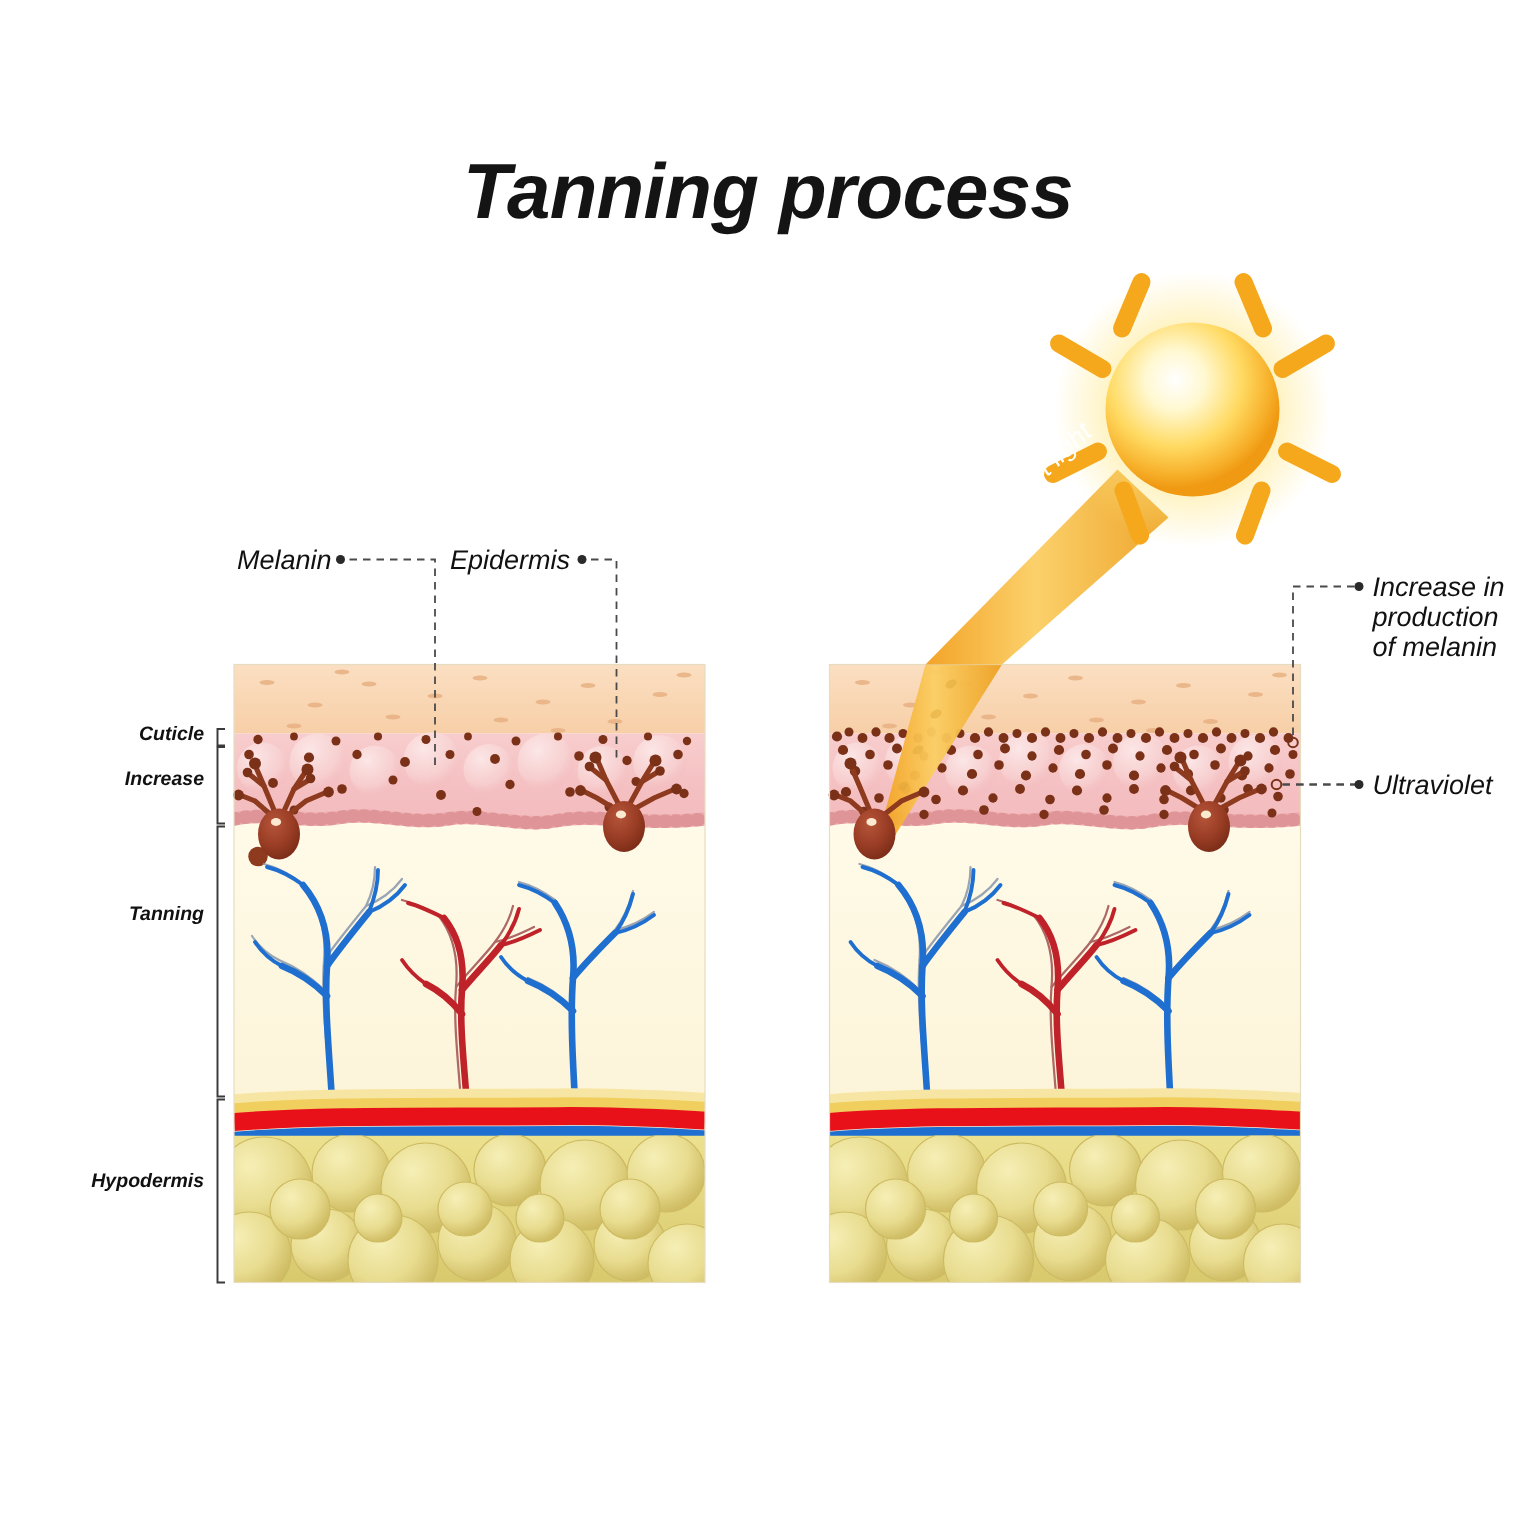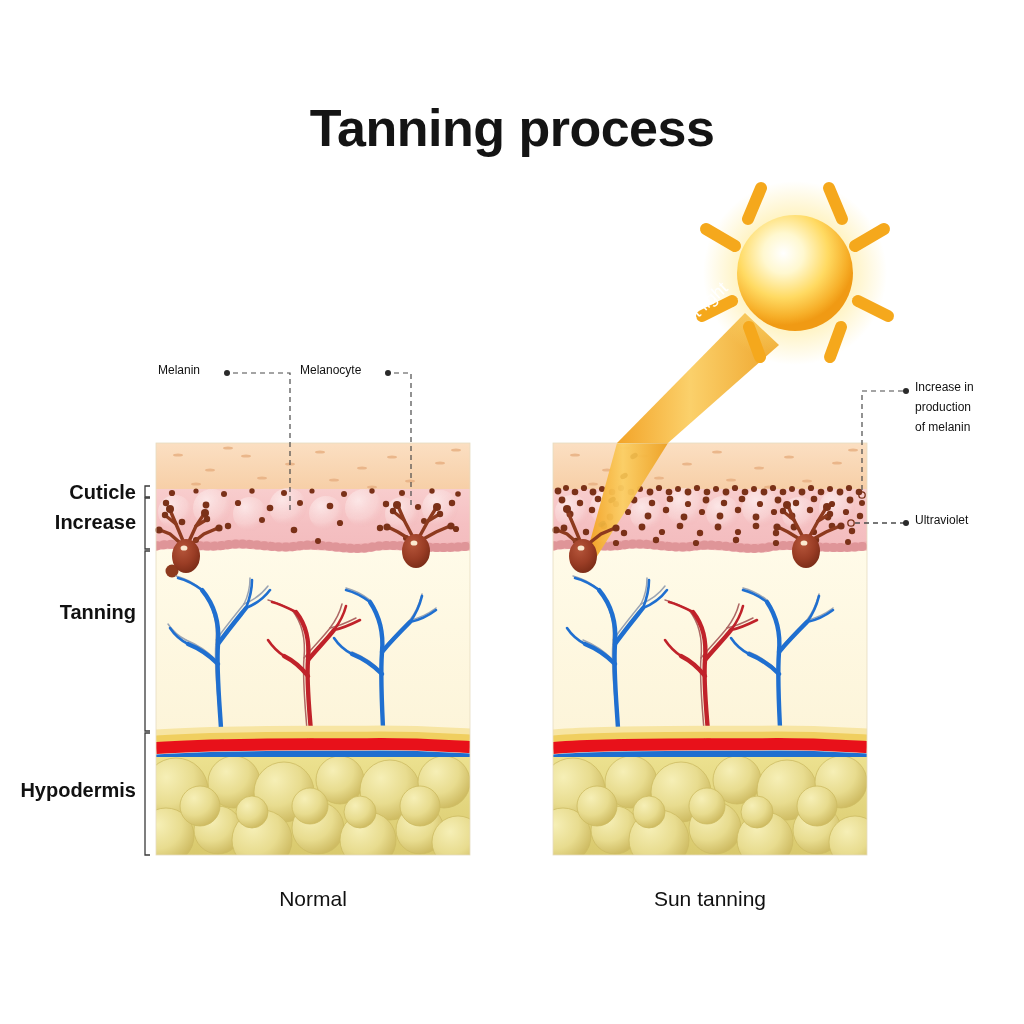--- a/index.html
+++ b/index.html
@@ -3,41 +3,41 @@
 <meta charset="utf-8">
 <style>
   html,body{margin:0;padding:0;}
   body{
     width:1024px;height:1024px;
     background:#ffffff;
     font-family:"Liberation Sans", sans-serif;
     overflow:hidden;
     position:relative;
   }
-  #stage{position:absolute;left:0;top:0;width:1024px;height:1024px;}
+  #stage{position:absolute;left:0;top:0;width:1024px;height:1024px;font-style:italic;}
   .title{
     position:absolute;
     left:0;top:98px;width:1024px;
     text-align:center;
     font-size:52px;
     font-weight:bold;
     color:#141414;
     letter-spacing:-0.5px;
   }
   .layerlabel{
     position:absolute;
     text-align:center;
-    font-size:20px;
+    font-size:13px;
     font-weight:bold;
     color:#111111;
     white-space:nowrap;
   }
   .calloutlabel{
     position:absolute;
-    font-size:12px;
+    font-size:18px;
     color:#111111;
     white-space:nowrap;
   }
   .calloutlabel.multiline{white-space:normal;width:125px;line-height:1.12;}
   .caption{
     position:absolute;
     font-size:21px;
     color:#111111;
     text-align:center;
     white-space:nowrap;
@@ -666,28 +666,26 @@
     <circle cx="851" cy="523" r="3.2" fill="none" stroke="#7a3118" stroke-width="1.3"></circle>
     <circle cx="862" cy="495" r="3.2" fill="none" stroke="#7a3118" stroke-width="1.3"></circle>
   </svg>
 
   <div class="layerlabel" style="right:888px;top:481px;">Cuticle</div>
   <div class="layerlabel" style="right:888px;top:511px;">Increase</div>
   <div class="layerlabel" style="right:888px;top:601px;">Tanning</div>
   <div class="layerlabel" style="right:888px;top:779px;">Hypodermis</div>
 
   <div class="calloutlabel" style="left:158px;top:363px;">Melanin</div>
-  <div class="calloutlabel" style="left:300px;top:363px;">Melanocyte</div>
+  <div class="calloutlabel" style="left:300px;top:363px;">Epidermis</div>
 
   <div class="calloutlabel multiline" style="left:915px;top:381px;">Increase in</div>
   <div class="calloutlabel multiline" style="left:915px;top:401px;">production</div>
   <div class="calloutlabel multiline" style="left:915px;top:421px;">of melanin</div>
 
   <div class="calloutlabel" style="left:915px;top:513px;">Ultraviolet</div>
 
   <div style="position:absolute;left:634px;top:356px;font-size:17.5px;color:#ffffff;
               transform:rotate(-43deg);transform-origin:left top;white-space:nowrap;
               font-family:'Liberation Sans',sans-serif;">Ultraviolet light</div>
 
-  <div class="caption" style="left:156px;top:887px;width:314px;">Normal</div>
-  <div class="caption" style="left:553px;top:887px;width:314px;">Sun tanning</div>
 
 </div>
 
 </body></html>

